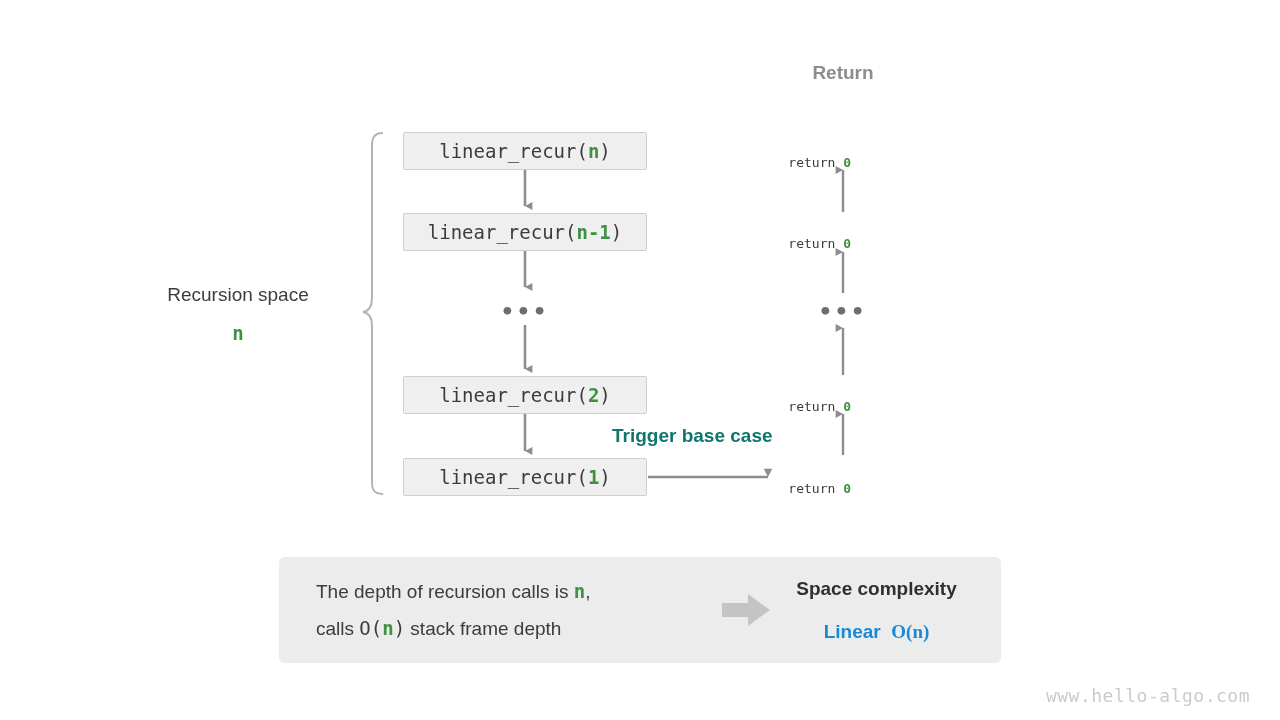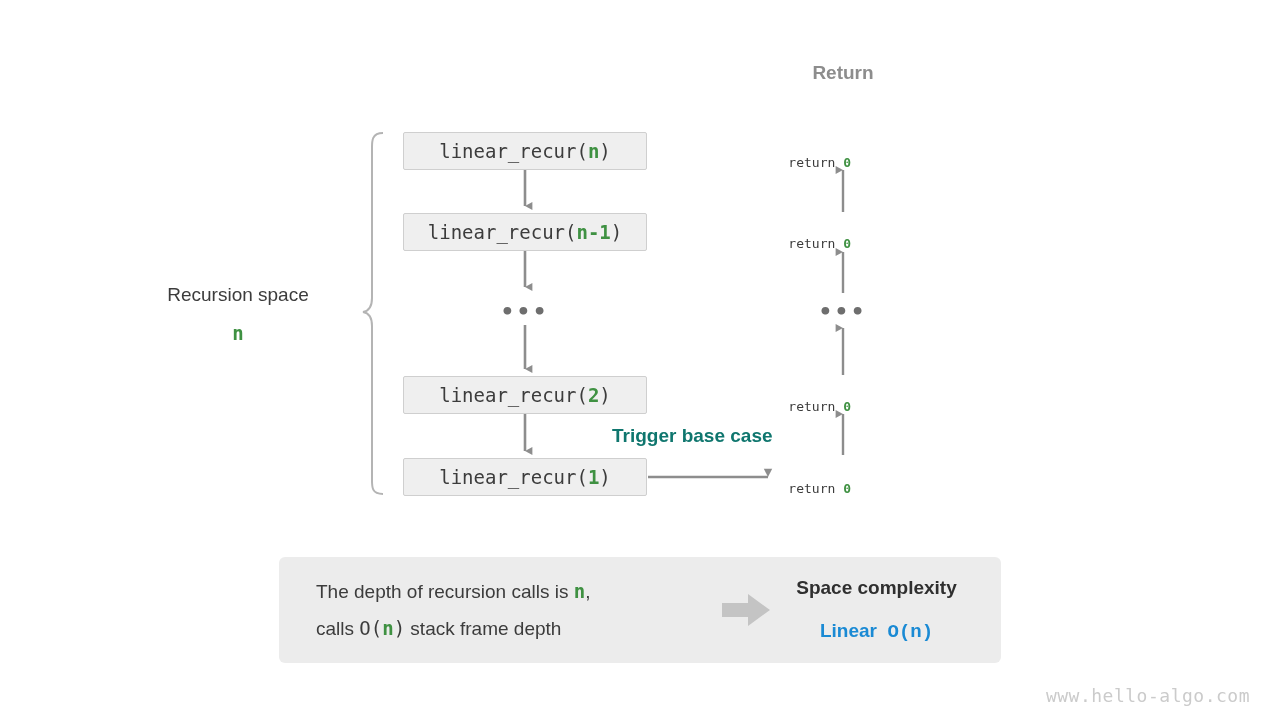--- a/index.html
+++ b/index.html
@@ -161,21 +161,21 @@
     color: #2f2f2f;
     margin-bottom: 21px;
     white-space: nowrap;
   }
   #summary-result {
     font-size: 19px;
     font-weight: bold;
     color: #1a8ad4;
     white-space: nowrap;
   }
-  #summary-result .mono { font-family: Liberation Mono, monospace; margin-top: 40px; }
+  #summary-result .mono { font-family: Liberation Serif, serif; margin-top: 40px; }
 
   
   #watermark {
     position: absolute;
     right: 30px;
     bottom: 14px;
     font-family: "DejaVu Sans Mono", monospace;
     font-size: 18px;
     color: #cbcbcb;
     letter-spacing: 0.5px;

